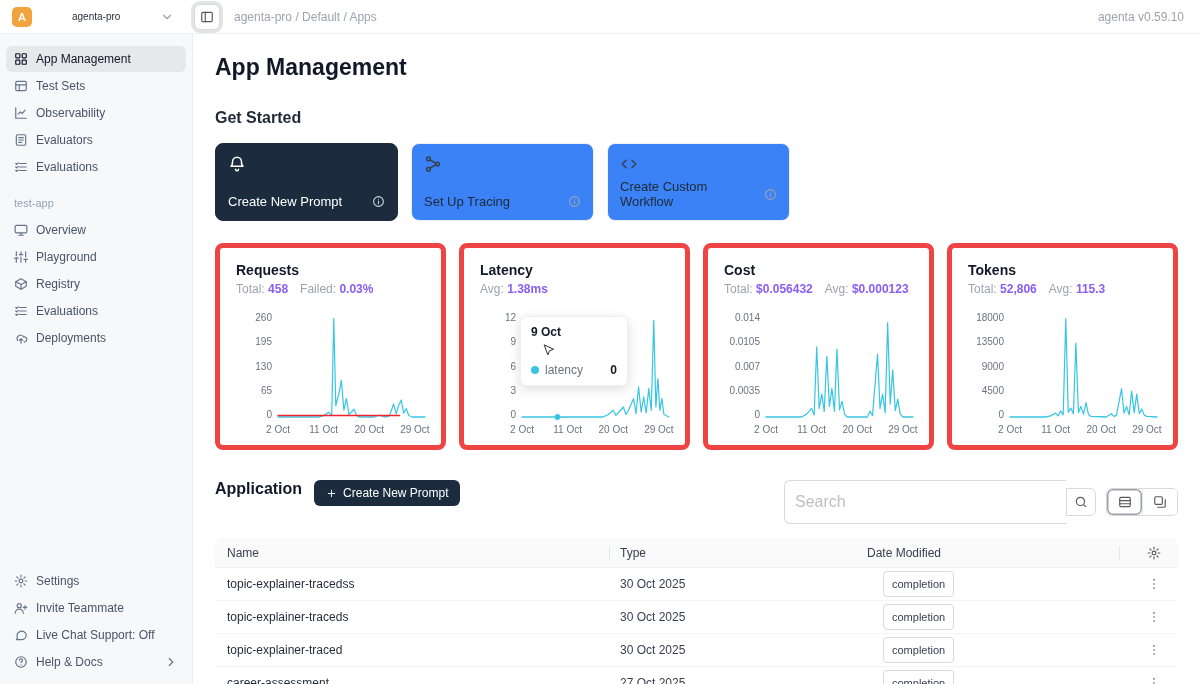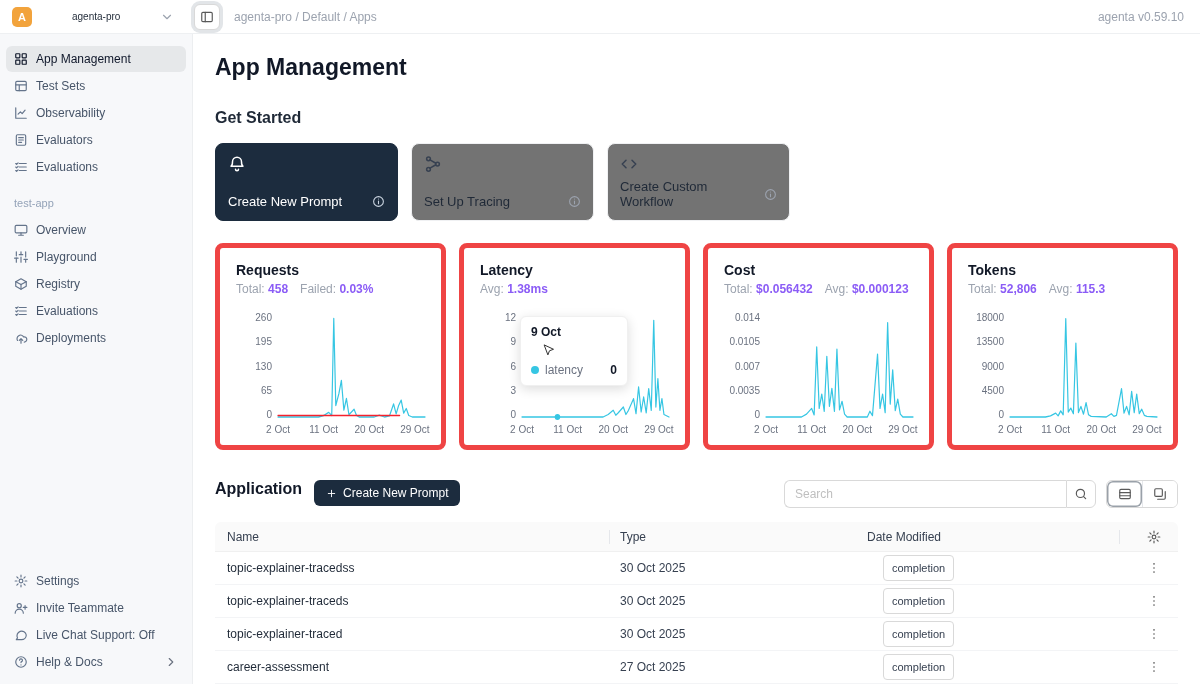--- a/index.html
+++ b/index.html
@@ -39,21 +39,21 @@
 
   .ic { display:inline-flex; width:14px; height:14px; flex:0 0 auto; }
   .ic svg { width:100%; height:100%; }
 
   
   .page-title { font-size:23px; font-weight:600; color:#111827; margin:10px 0 28px; }
   .h2 { font-size:16px; font-weight:600; color:#1f2937; margin-bottom:16px; }
 
   
   .gs-row { display:flex; gap:13px; margin-bottom:22px; }
-  .gs-card { width:183px; height:78px; border-radius:8px; padding:11px 12px; background:#737373;
+  .gs-card { width:183px; height:78px; border-radius:8px; padding:11px 12px; background:#3b82f6;
     border:1px solid #f0f1f3; display:flex; flex-direction:column; justify-content:space-between; cursor:pointer; }
   .gs-card.dark { background:#1c2c3e; border-color:#1c2c3e; }
   .gs-card .top-ic { width:18px; height:18px; color:#374151; }
   .gs-card.dark .top-ic { color:#fff; }
   .label-row { display:flex; align-items:center; justify-content:space-between;
     font-size:13px; font-weight:500; color:#1f2937; }
   .gs-card.dark .label-row { color:#fff; }
   .info-ic { width:13px; height:13px; color:#9ca3af; }
   .gs-card.dark .info-ic { color:#cbd5e1; }
 
@@ -83,22 +83,22 @@
   .cursor-ic { position:absolute; left:20px; top:26px; width:15px; height:15px; }
 
   
   .app-header { display:flex; margin-bottom:14px; }
   .app-title { font-size:16px; font-weight:600; color:#111827; margin-right:12px; }
   .btn-dark { display:flex; align-items:center; gap:6px; height:26px; padding:0 12px;
     background:#1c2c3e; color:#fff; border:none; border-radius:6px; font-size:12px;
     font-family:inherit; cursor:pointer; }
   .btn-dark .ic { width:11px; height:11px; color:#fff; }
   .search-wrap { margin-left:auto; display:flex; align-items:center; }
-  .search-input { width:282px; height:28px; border:1px solid #d9d9d9; border-right:none;
-    border-radius:6px 0 0 6px; padding:0 10px; font-size:12px; color:#374151;
+  .search-input { width:282px; height:44px; border:1px solid #d9d9d9; border-right:none;
+    border-radius:6px 0 0 6px; padding:0 10px; font-size:16px; color:#374151;
     font-family:inherit; outline:none; }
   .search-input::placeholder { color:#bfbfbf; }
   .search-btn { width:30px; height:28px; background:#fff; border:1px solid #d9d9d9;
     border-radius:0 6px 6px 0; display:flex; align-items:center; justify-content:center;
     color:#595959; cursor:pointer; }
   .view-toggle { display:flex; height:28px; margin-left:10px; border:1px solid #d9d9d9;
     border-radius:6px; overflow:hidden; }
   .view-btn { width:35px; background:#fff; border:none; display:flex; align-items:center;
     justify-content:center; color:#595959; cursor:pointer; }
   .view-btn + .view-btn { border-left:1px solid #e5e7eb; }

